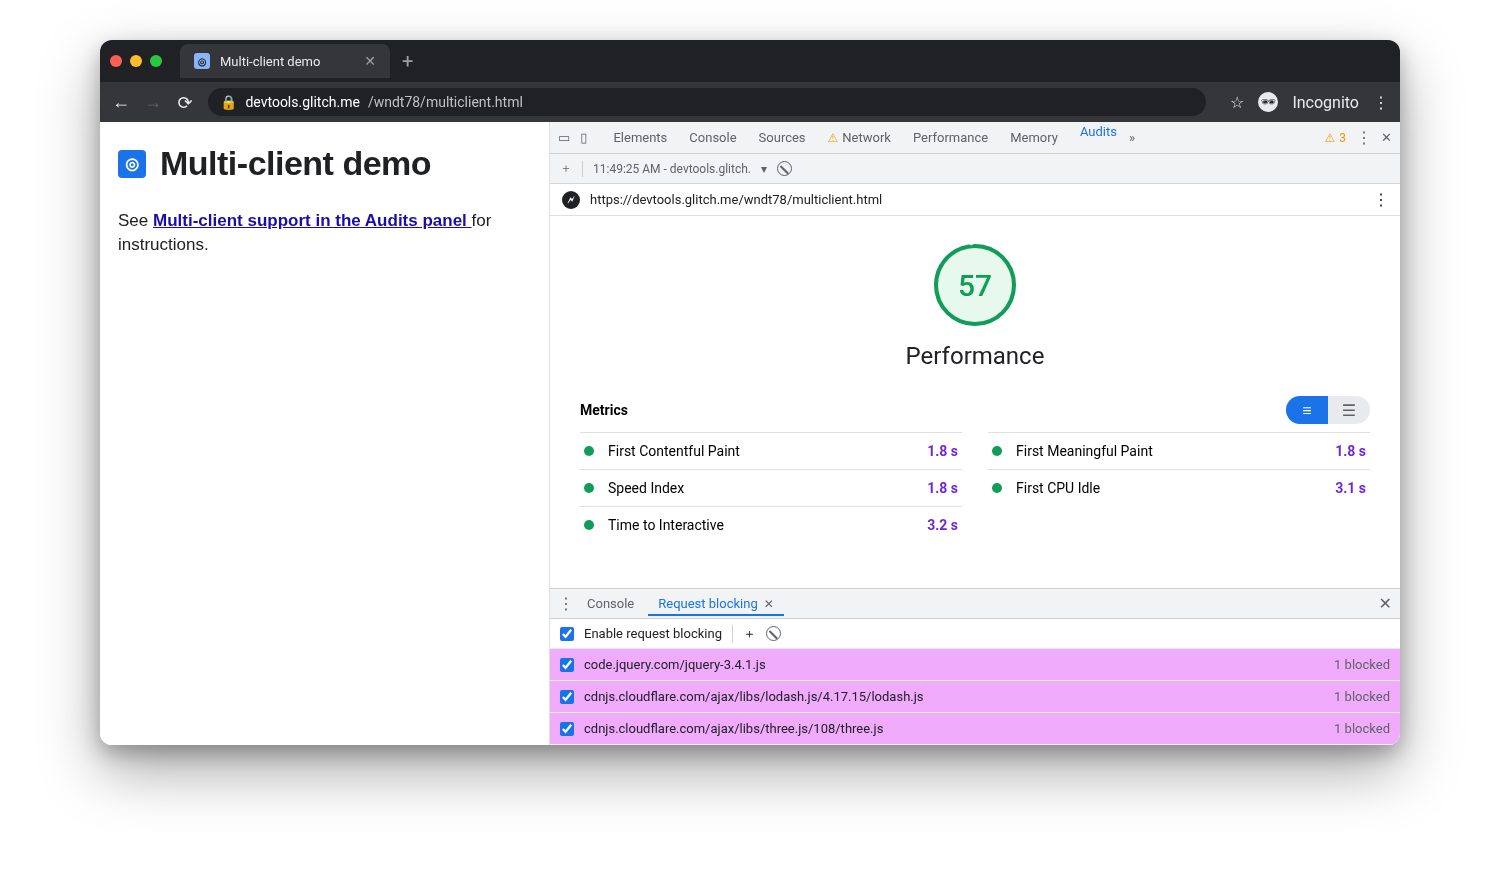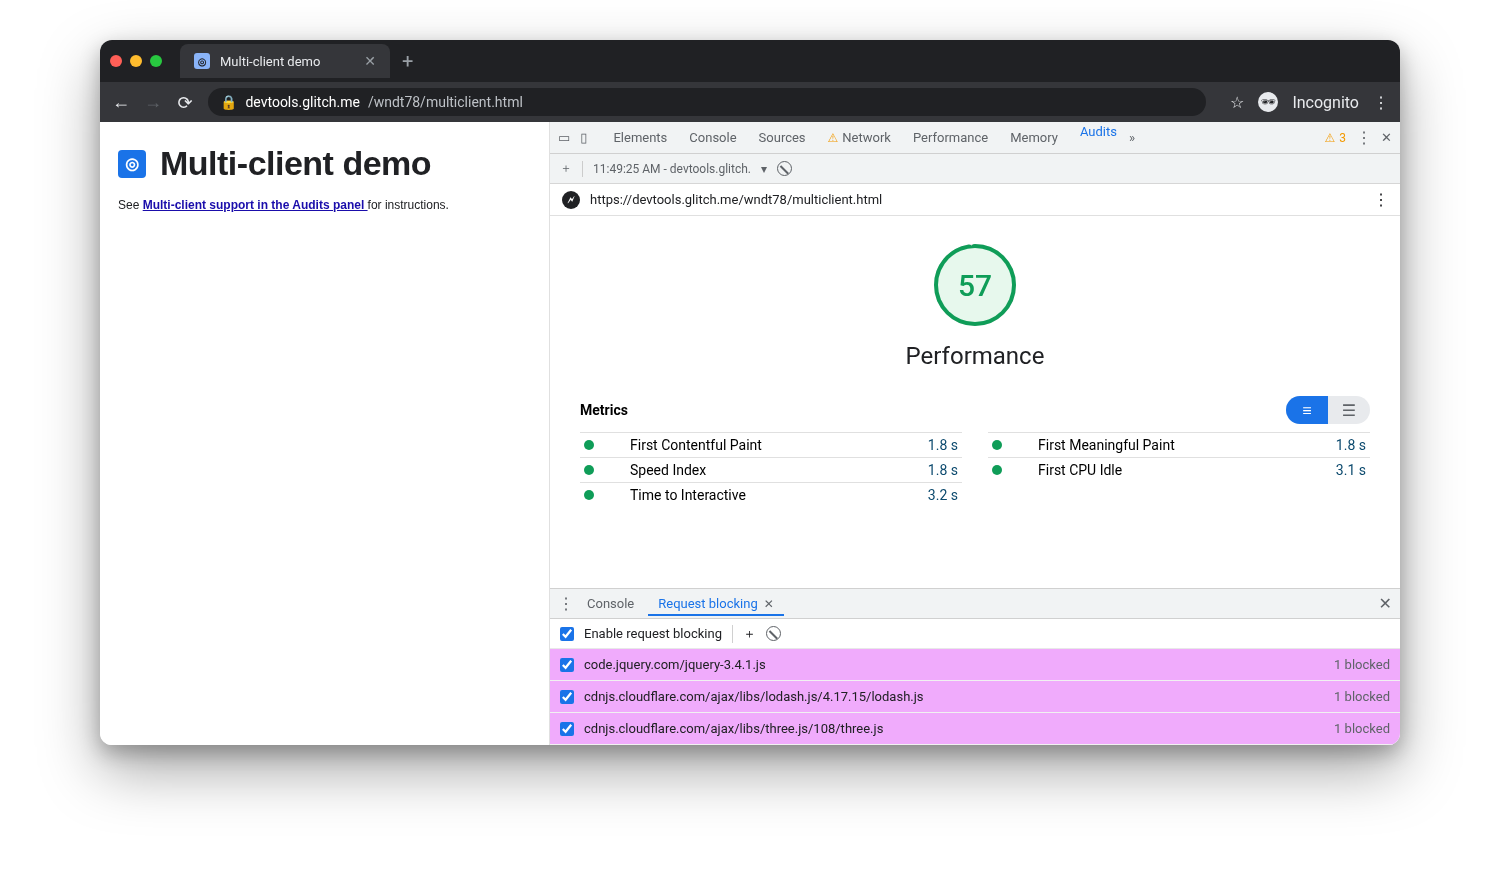--- a/index.html
+++ b/index.html
@@ -48,21 +48,21 @@
   .incog-icon { width:20px; height:20px; border-radius:50%; background:#e8eaed; color:#202124; display:flex; align-items:center; justify-content:center; font-size:12px; }
 
   
   .content { flex:1; display:flex; min-height:0; }
   .page {
     width: 450px; background:#fff; padding:22px 18px; color:#202124; font-family: Arial, Helvetica, sans-serif;
     border-right:1px solid #e0e0e0;
   }
   .page h1 { display:flex; align-items:center; gap:14px; font-size:34px; font-weight:800; letter-spacing:-.5px; }
   .page-icon { width:28px; height:28px; background:#1a73e8; border-radius:4px; display:flex; align-items:center; justify-content:center; color:#fff; font-size:16px;}
-  .page p { margin-top:14px; font-size:12px; line-height:1.4 }
+  .page p { margin-top:26px; font-size:17px; line-height:1.4 }
   .page a { color:#1a0dab; text-decoration:underline; font-weight:600;}
 
   
   .dt { flex:1; display:flex; flex-direction:column; min-width:0; background:#f1f3f4; }
   .dt-tabs {
     height:32px; background:#f1f3f4; border-bottom:1px solid #d0d0d0;
     display:flex; align-items:center; padding:0 8px; gap:2px; font-size:13px; color:#5f6368;
   }
   .dt-tabs .pre { display:flex; gap:10px; margin-right:14px; color:#5f6368; }
   .dt-tab { padding:6px 10px; cursor:pointer; white-space:nowrap; }
@@ -87,23 +87,23 @@
   .gauge-inner { position:absolute; inset:6px; border-radius:50%; background:#e7f8ed; display:flex; align-items:center; justify-content:center; font-size:30px; font-weight:500; color:#0f9d58;}
   .cat-title { margin-top:14px; font-size:24px; color:#202124; }
 
   .metrics { padding: 8px 30px 20px; }
   .metrics-head { display:flex; align-items:center; margin-bottom:8px;}
   .metrics-head h3 { font-size:14px; font-weight:700; }
   .toggle { margin-left:auto; display:flex; background:#e8eaed; border-radius:16px; overflow:hidden;}
   .toggle div { width:42px; height:28px; display:flex; align-items:center; justify-content:center; color:#5f6368;}
   .toggle div.active { background:#1a73e8; color:#fff;}
   .mgrid { display:grid; grid-template-columns:1fr 1fr; column-gap:26px;}
-  .mrow { display:flex; align-items:center; padding:4px 4px; border-top:1px solid #e0e0e0; font-size:14px;gap:22px;}
+  .mrow { display:flex; align-items:center; padding:10px 4px; border-top:1px solid #e0e0e0; font-size:14px;}
   .mdot { width:10px; height:10px; border-radius:50%; background:#0f9d58; margin-right:14px; flex-shrink:0;}
-  .mval { margin-left:auto; color:#0c4a6e; font-weight:400; white-space:nowrap;}
+  .mval { margin-left:auto; color:#6d28d9; font-weight:700; white-space:nowrap;}
 
   
   .drawer { border-top:1px solid #d0d0d0; background:#f1f3f4; display:flex; flex-direction:column; }
   .drawer-tabs { height:30px; display:flex; align-items:center; padding:0 8px; gap:4px; font-size:13px; color:#5f6368; border-bottom:1px solid #d0d0d0;}
   .drawer-tab { padding:5px 10px; }
   .drawer-tab.active { color:#1a73e8; border-bottom:2px solid #1a73e8; padding-bottom:3px;}
   .drawer-tab .x { margin-left:6px; color:#5f6368; font-size:12px;}
   .drawer-tabs .close { margin-left:auto; font-size:16px; }
   .drawer-tools { height:30px; background:#fff; border-bottom:1px solid #e8e8e8; display:flex; align-items:center; padding:0 10px; gap:10px; font-size:13px; color:#202124;}
   .cb { width:14px; height:14px; accent-color:#1a73e8; }

